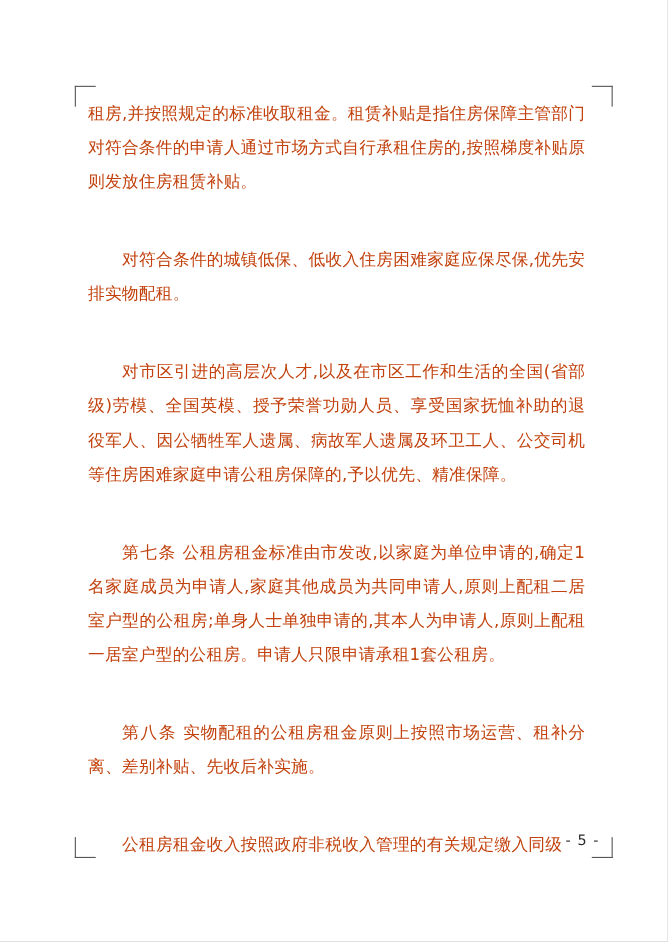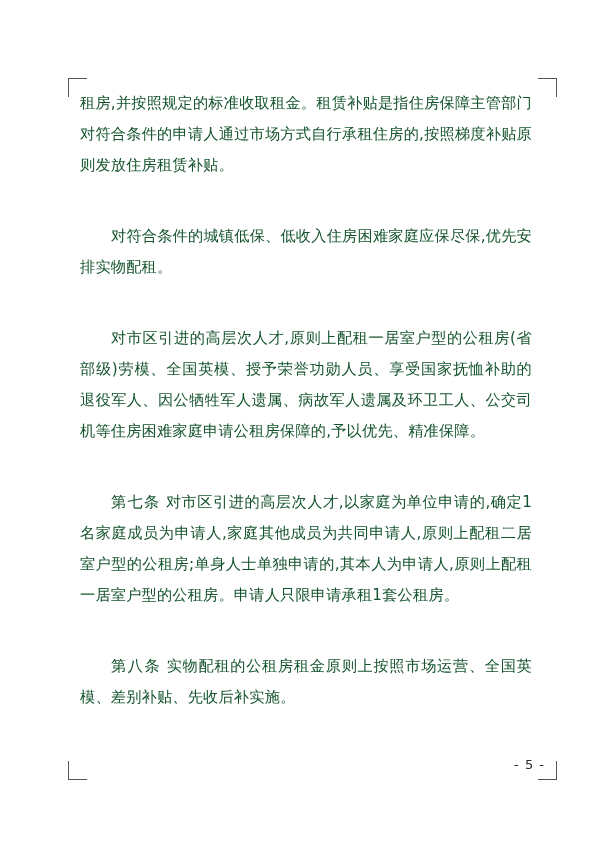--- a/index.html
+++ b/index.html
@@ -34,21 +34,21 @@
   .body-area {
     position: absolute;
     left: 80px;
     top: 88px;
     width: 452px;
   }
   p.para {
     margin: 0 0 2px 0;
     font-size: 15.2px;
     line-height: 31px;
-    color: #14532d;
+    color: #c2410c;
     text-align: justify;
     text-justify: inter-ideograph;
     letter-spacing: 0.2px;
     font-family: "DejaVu Sans", "Liberation Sans", sans-serif;
     font-weight: 500;
   }
   p.indent {
     text-indent: 31px;
     margin-top: 40px;
   }
@@ -80,33 +80,36 @@
 
     <p class="para">
       <span>租房,并按照规定的标准收取租金。租赁补贴是指住房保障主管部门对符合条件的申请人通过市场方式自行承租住房的,按照梯度补贴原则发放住房租赁补贴。</span>
     </p>
 
     <p class="para indent">
       <span>对符合条件的城镇低保、低收入住房困难家庭应保尽保,优先安排实物配租。</span>
     </p>
 
     <p class="para indent">
-      <span>对市区引进的高层次人才,原则上配租一居室户型的公租房(省部级)劳模、全国英模、授予荣誉功勋人员、享受国家抚恤补助的退役军人、因公牺牲军人遗属、病故军人遗属及环卫工人、公交司机等住房困难家庭申请公租房保障的,予以优先、精准保障。</span>
+      <span>对市区引进的高层次人才,以及在市区工作和生活的全国(省部级)劳模、全国英模、授予荣誉功勋人员、享受国家抚恤补助的退役军人、因公牺牲军人遗属、病故军人遗属及环卫工人、公交司机等住房困难家庭申请公租房保障的,予以优先、精准保障。</span>
     </p>
 
     <p class="para indent">
       <span class="art">第七条</span>
-      <span>对市区引进的高层次人才,以家庭为单位申请的,确定1名家庭成员为申请人,家庭其他成员为共同申请人,原则上配租二居室户型的公租房;单身人士单独申请的,其本人为申请人,原则上配租一居室户型的公租房。申请人只限申请承租1套公租房。</span>
+      <span>公租房租金标准由市发改,以家庭为单位申请的,确定1名家庭成员为申请人,家庭其他成员为共同申请人,原则上配租二居室户型的公租房;单身人士单独申请的,其本人为申请人,原则上配租一居室户型的公租房。申请人只限申请承租1套公租房。</span>
     </p>
 
 
     <p class="para indent">
       <span class="art">第八条</span>
-      <span>实物配租的公租房租金原则上按照市场运营、全国英模、差别补贴、先收后补实施。</span>
+      <span>实物配租的公租房租金原则上按照市场运营、租补分离、差别补贴、先收后补实施。</span>
     </p>
 
 
+    <p class="para indent">
+      <span>公租房租金收入按照政府非税收入管理的有关规定缴入同级</span>
+    </p>
 
   </div>
 
   <div class="footer">- 5 -</div>
 
 </div>
 
 </body></html>

